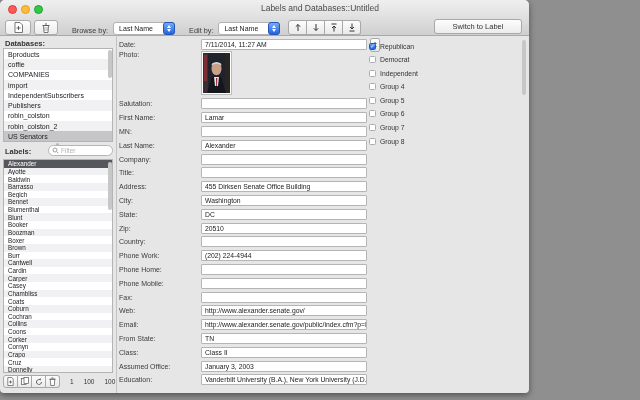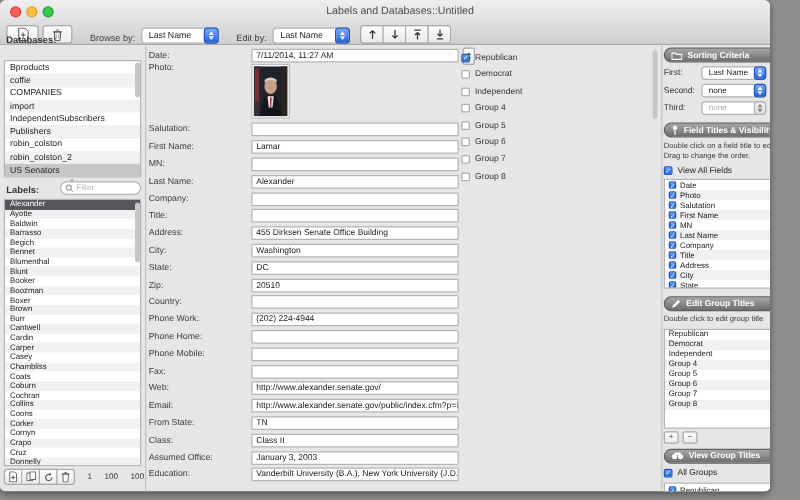--- a/index.html
+++ b/index.html
@@ -1,16 +1,16 @@
 <!DOCTYPE html>
 <html><head>
 <meta charset="utf-8">
 <style>
   html,body{margin:0;padding:0;width:640px;height:400px;background:#8f8f8f;font-family:"Liberation Sans",sans-serif;-webkit-font-smoothing:antialiased;overflow:hidden}
-  #window{position:absolute;left:0;top:0;width:616px;height:393px;background:#e6e6e6;border-radius:5px 5px 4px 4px;box-shadow:0 2px 6px rgba(0,0,0,.45);overflow:hidden}
+  #window{position:absolute;left:0;top:0;width:529px;height:393px;background:#e6e6e6;border-radius:5px 5px 4px 4px;box-shadow:0 2px 6px rgba(0,0,0,.45);overflow:hidden}
   
   .titlebar{position:absolute;left:0;top:0;width:640px;height:15px;background:linear-gradient(#efefef,#e2e2e2)}
   .tl{position:absolute;top:4.5px;width:7px;height:7px;border-radius:50%}
   .tl.red{left:8px;background:#fc5b57;border:.5px solid #df3d38}
   .tl.yel{left:21px;background:#fdbc40;border:.5px solid #dea123}
   .tl.grn{left:34px;background:#34c84a;border:.5px solid #1da32e}
   .title{position:absolute;left:0;right:0;top:2.5px;text-align:center;font-size:8.5px;color:#4a4a4a}
   .toolbar{position:absolute;left:0;top:15px;width:640px;height:20px;background:linear-gradient(#e2e2e2,#cfcfcf);border-bottom:1px solid #a9a9a9;display:flex;align-items:flex-end}
   .tbtn{height:13px;background:linear-gradient(#fdfdfd,#ececec);border:1px solid #ababab;border-radius:3px;display:flex;align-items:center;justify-content:center;padding:0 4px}
   .tbtn+.tbtn{margin-left:3px}
@@ -145,25 +145,26 @@
             <path d="M1.5 1h5M4 8.5V3M4 3L2 5M4 3l2 2" stroke="#333" stroke-width="1" fill="none"></path>
           </svg>
       </div>
       <div class="sbtn">
         <svg width="8" height="9" viewBox="0 0 8 9">
             <path d="M1.5 8h5M4 .5V6M4 6L2 4M4 6l2-2" stroke="#333" stroke-width="1" fill="none"></path>
           </svg>
       </div>
     </div>
   </div>
+  <div class="switch">Switch to Label</div>
 
   <div class="divline" style="left:116px"></div>
   <div class="divline" style="left:529px"></div>
 
-  <div class="sideLabel" style="left:5px;top:27px">Databases:</div>
+  <div class="sideLabel" style="left:5px;top:39px">Databases:</div>
   <div id="dbList" class="list stripe" style="left:3px;top:48px;width:110px;height:94px">
 
   <div class="li">
         <span>Bproducts</span>
       </div>
       <div class="li">
         <span>coffie</span>
       </div>
       <div class="li">
         <span>COMPANIES</span>

